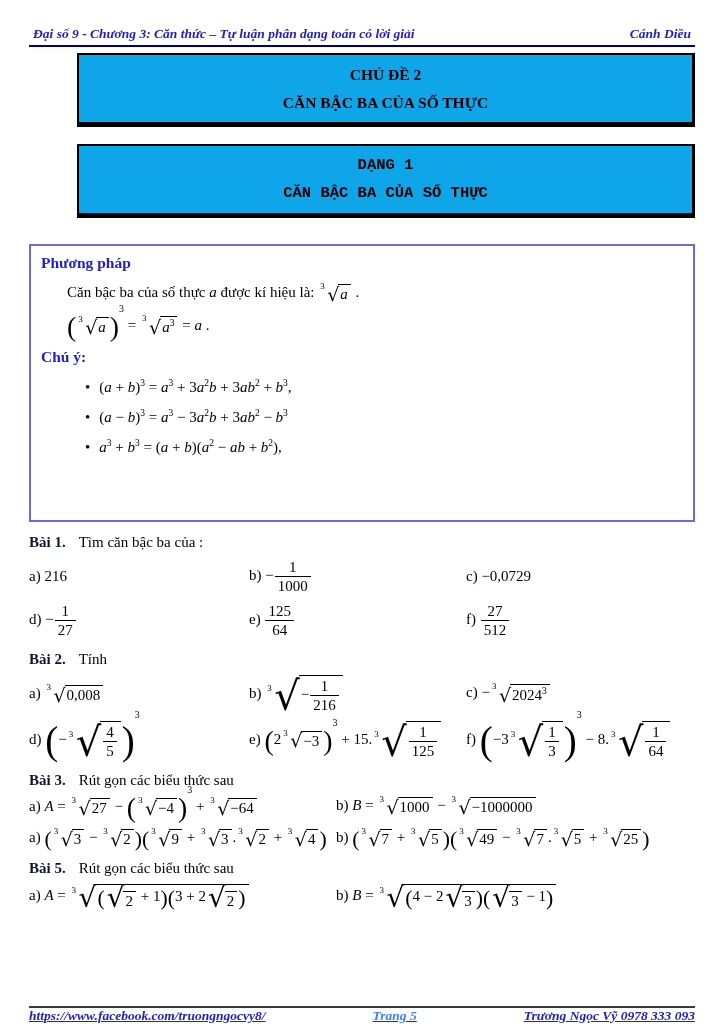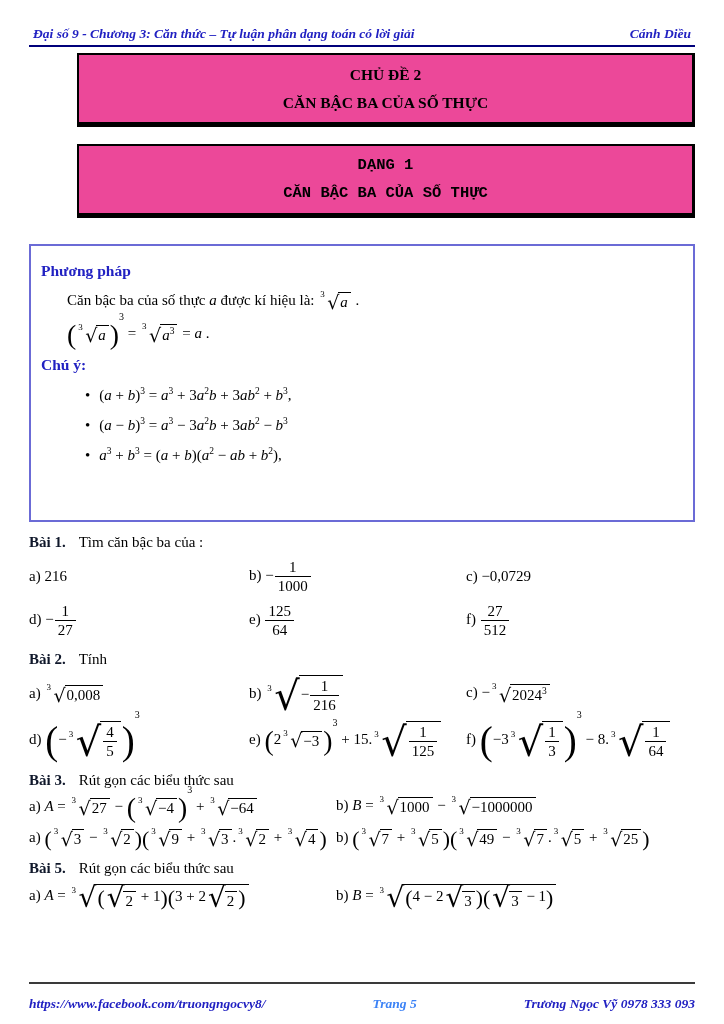--- a/index.html
+++ b/index.html
@@ -13,30 +13,30 @@
 
   
   .hdr {
     display:flex; justify-content:space-between; align-items:center;
     padding:26px 4px 3px 4px; border-bottom:2px solid #00007b;
     color:#2121c2; font-weight:bold; font-style:italic; font-size:13.5px;
   }
 
   
   .banner {
-    margin-top:6px; background:#ec4899;
+    margin-top:6px; background:#0ea5e9;
     border:2px solid #000; border-bottom-width:5px; border-right-width:3px;
     text-align:center; font-weight:bold; font-size:15.5px; line-height:1.8;
     padding:6px 0 5px 0;
     margin-left:48px;
   }
   .banner.b2 { margin-top:17px;font-family:Liberation Mono, monospace; }
 
   
-  .method { margin-top:26px; border:2px solid #6b6bd6; padding:16px 10px 8px 10px; min-height:278px; }
+  .method { margin-top:26px; border:2px solid #6b6bd6; padding:8px 10px 8px 10px; min-height:278px; }
   .mtitle { color:#2121c2; font-weight:bold; font-size:15.5px; }
   .mtitle.note { margin-top:12px; }
   .mp { margin:12px 0 0 26px; }
   .method ul { list-style:none; margin:4px 0 0 44px; }
   .method li { margin:12px 0; }
   .method li::before { content:"•"; margin-right:9px; font-size:15px; }
 
   
   .prob { margin-top:12px; }
   .phead { margin:8px 0 2px 0; }
@@ -63,24 +63,24 @@
   .rt.med .ri { top:4%; }
   .bp, .bp1, .bp2 { line-height:0; vertical-align:middle; }
   .bp  { font-size:145%; }
   .bp1 { font-size:185%; }
   .bp2 { font-size:260%; }
   .pe1 { font-size:10px; position:relative; top:-1.15em; }
   .pe2 { font-size:10px; position:relative; top:-1.95em; }
 
   
   .footer {
-    position:absolute; left:29px; right:29px; bottom:12px; background:#fff;
-    border-top:2px solid #3a3a3a; padding-top:12px;
+    position:absolute; left:29px; right:29px; bottom:0; background:#fff;
+    border-top:2px solid #3a3a3a; padding-top:0;
     display:flex; justify-content:space-between; align-items:flex-start;
-    color:#2121c2; font-weight:bold; font-style:italic; font-size:13.5px;
+    color:#2121c2; font-weight:bold; font-style:italic; font-size:13.5px;text-decoration:underline;
   }
   .footer .ctr { color:#3b82f6; }
 </style>
 </head>
 <body>
 
 <div class="content">
 
   <div class="hdr">
     <span>Đại số 9 - Chương 3: Căn thức  – Tự luận phân dạng toán có lời giải</span>

